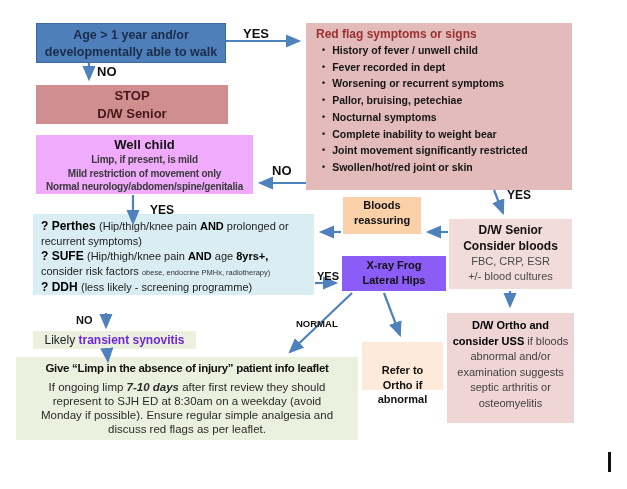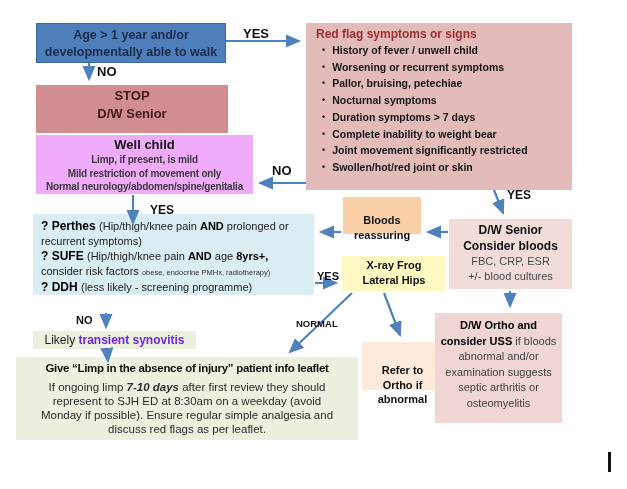--- a/index.html
+++ b/index.html
@@ -7,21 +7,21 @@
     position:relative;width:627px;height:489px;background:#ffffff;overflow:hidden;
     font-family:"Liberation Sans",sans-serif;color:#000;
   }
   .box{position:absolute;box-sizing:border-box;text-align:center;}
   .arrow-layer{position:absolute;left:0;top:0;width:627px;height:489px;pointer-events:none;z-index:5;}
   .lbl{position:absolute;font-weight:bold;z-index:6;color:#111;}
 
   
   .age{left:36px;top:23px;width:190px;height:40px;background:#4f7fba;border:1px solid #3b6aa4;
        color:#1b2b4a;font-weight:bold;font-size:12.5px;line-height:17px;padding-top:3px;}
-  .stop{left:36px;top:85px;width:192px;height:48px;background:#d08e90;
+  .stop{left:36px;top:85px;width:192px;height:39px;background:#d08e90;
        color:#45191b;font-weight:bold;font-size:13px;line-height:18px;padding-top:2px;}
   .well{left:36px;top:135px;width:217px;height:59px;background:#f0abfc;padding-top:2px;}
   .well .t{font-weight:bold;font-size:13px;line-height:16px;color:#111;}
   .well .r{font-weight:600;font-size:10px;line-height:13.5px;color:#3a3a3a;white-space:nowrap;letter-spacing:-0.2px;}
   .redflag{left:306px;top:23px;width:266px;height:167px;background:#e2bbba;text-align:left;padding:3px 8px 2px 10px;}
   .redflag .t{color:#9b3032;font-weight:bold;font-size:12px;line-height:17px;}
   .redflag ul{margin:0;padding:0 0 0 6px;list-style:none;}
   .redflag li{font-weight:bold;font-size:10.5px;line-height:15.7px;color:#151515;}
   .redflag li::before{content:"•";margin-right:7px;font-size:9px;position:relative;top:-1px;}
   .perthes{left:33px;top:214px;width:281px;height:81px;background:#d9edf3;text-align:left;
@@ -29,29 +29,29 @@
   .perthes .q{font-weight:bold;font-size:12px;color:#000;}
   .perthes b{font-weight:bold;color:#000;}
   .perthes .sm{font-size:7.5px;color:#333;text-align:center;}
   .syno{left:33px;top:331px;width:163px;height:18px;background:#ecf1df;font-size:12px;line-height:18px;color:#222;}
   .syno b{color:#6d28d9;}
   .leaflet{left:16px;top:357px;width:342px;height:83px;background:#ecf1df;padding:4px 21px;}
   .leaflet .t{font-weight:bold;font-size:11.5px;line-height:15px;letter-spacing:-0.3px;white-space:nowrap;color:#111;}
   .leaflet .b{font-size:11.5px;line-height:14px;color:#2b2b2b;margin-top:4px;}
   .leaflet .b i{font-weight:bold;font-style:italic;}
   .bloods{left:343px;top:197px;width:78px;height:37px;background:#fad0a9;
-       font-weight:bold;font-size:11px;line-height:15px;padding-top:16px;color:#111;}
-  .xray{left:342px;top:256px;width:104px;height:35px;background:#fef9c3;
+       font-weight:bold;font-size:11px;line-height:15px;padding-top:1px;color:#111;}
+  .xray{left:342px;top:256px;width:104px;height:35px;background:#8b5cf6;
        font-weight:bold;font-size:11px;line-height:15px;padding-top:2px;color:#111;}
   .refer{left:362px;top:342px;width:81px;height:48px;background:#fdeada;
        font-weight:bold;font-size:11px;line-height:14.5px;padding-top:21px;color:#111;}
   .dwsenior{left:449px;top:219px;width:123px;height:70px;background:#f1dcda;padding-top:3px;}
   .dwsenior .bd{font-weight:bold;font-size:12px;line-height:16px;color:#111;}
   .dwsenior .rg{font-size:11px;line-height:14.5px;color:#4a4a4a;}
-  .dwortho{left:435px;top:313px;width:127px;height:110px;background:#efd6d4;
+  .dwortho{left:447px;top:313px;width:127px;height:110px;background:#efd6d4;
        font-size:11px;line-height:15.5px;padding:5px 4px;color:#3f3f3f;}
   .dwortho b{color:#000;}
   .cursor{left:608px;top:452px;width:3px;height:20px;background:#111;}
 
   
   .yes-top{left:243px;top:26px;font-size:13px;}
   .no-top{left:97px;top:64px;font-size:13px;}
   .no-mid{left:272px;top:163px;font-size:13px;}
   .yes-left{left:150px;top:203px;font-size:12px;}
   .yes-xray{left:317px;top:270px;font-size:11px;}
@@ -110,24 +110,24 @@
     <div class="t">Well child</div>
     <div class="r">Limp, if present, is mild</div>
     <div class="r">Mild restriction of movement only</div>
     <div class="r">Normal neurology/abdomen/spine/genitalia</div>
   </div>
 
   <div class="box redflag">
     <div class="t">Red flag symptoms or signs</div>
     <ul>
       <li><span>History of fever / unwell child</span></li>
+      <li><span>Fever recorded in dept</span></li>
       <li><span>Worsening or recurrent symptoms</span></li>
       <li><span>Pallor, bruising, petechiae</span></li>
       <li><span>Nocturnal symptoms</span></li>
-      <li><span>Duration symptoms &gt; 7 days</span></li>
       <li><span>Complete inability to weight bear</span></li>
       <li><span>Joint movement significantly restricted</span></li>
       <li><span>Swollen/hot/red joint or skin</span></li>
     </ul>
   </div>
 
   <div class="box perthes">
     <span class="q">? Perthes </span><span>(Hip/thigh/knee pain </span><b>AND</b><span> prolonged or recurrent symptoms)</span><br>
     <span class="q">? SUFE </span><span>(Hip/thigh/knee pain </span><b>AND</b><span> age </span><b>8yrs+,</b><span> consider risk factors </span><span class="sm">obese, endocrine PMHx, radiotherapy)</span><br>
     <span class="q">? DDH </span><span>(less likely - screening programme)</span>

